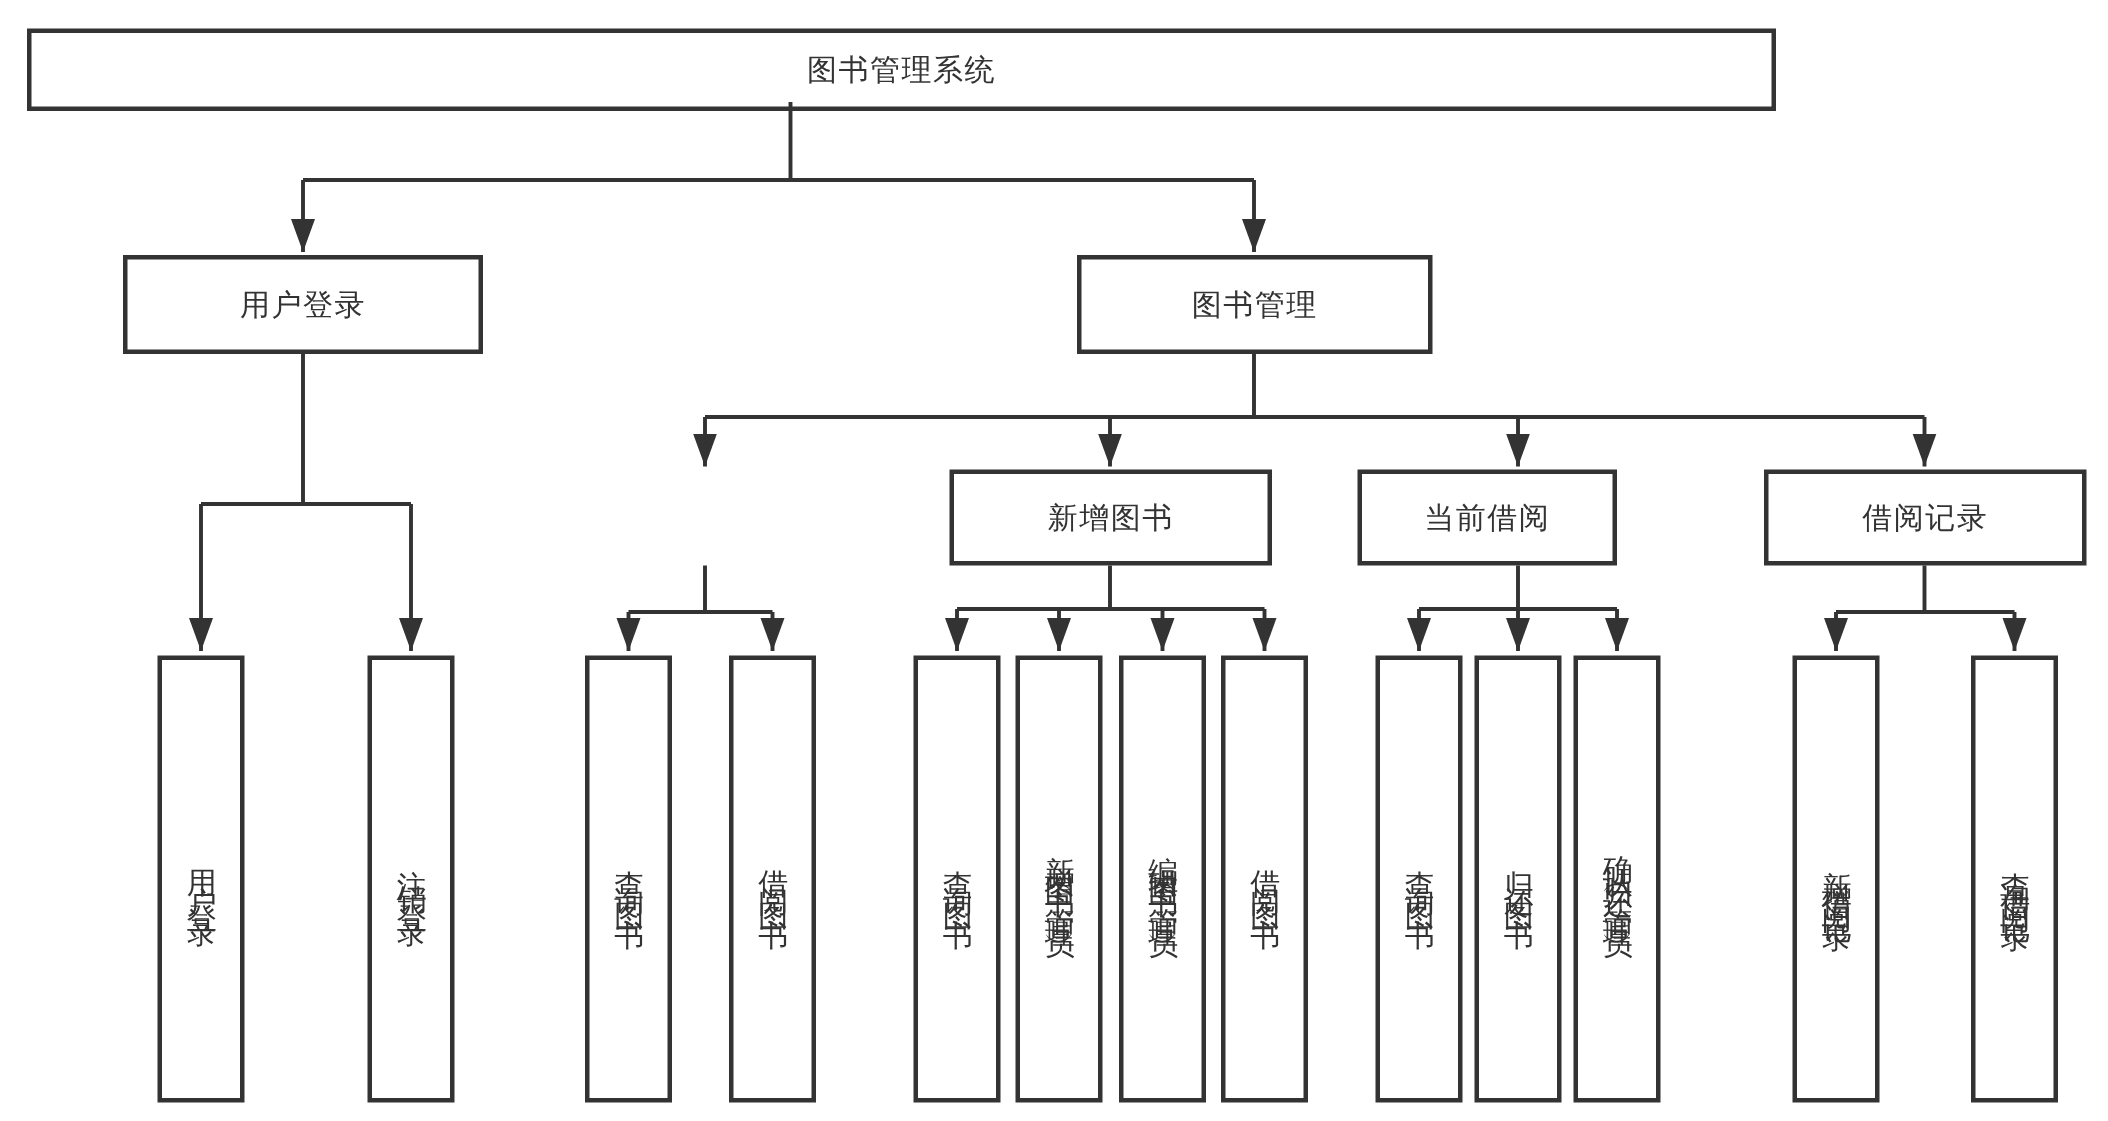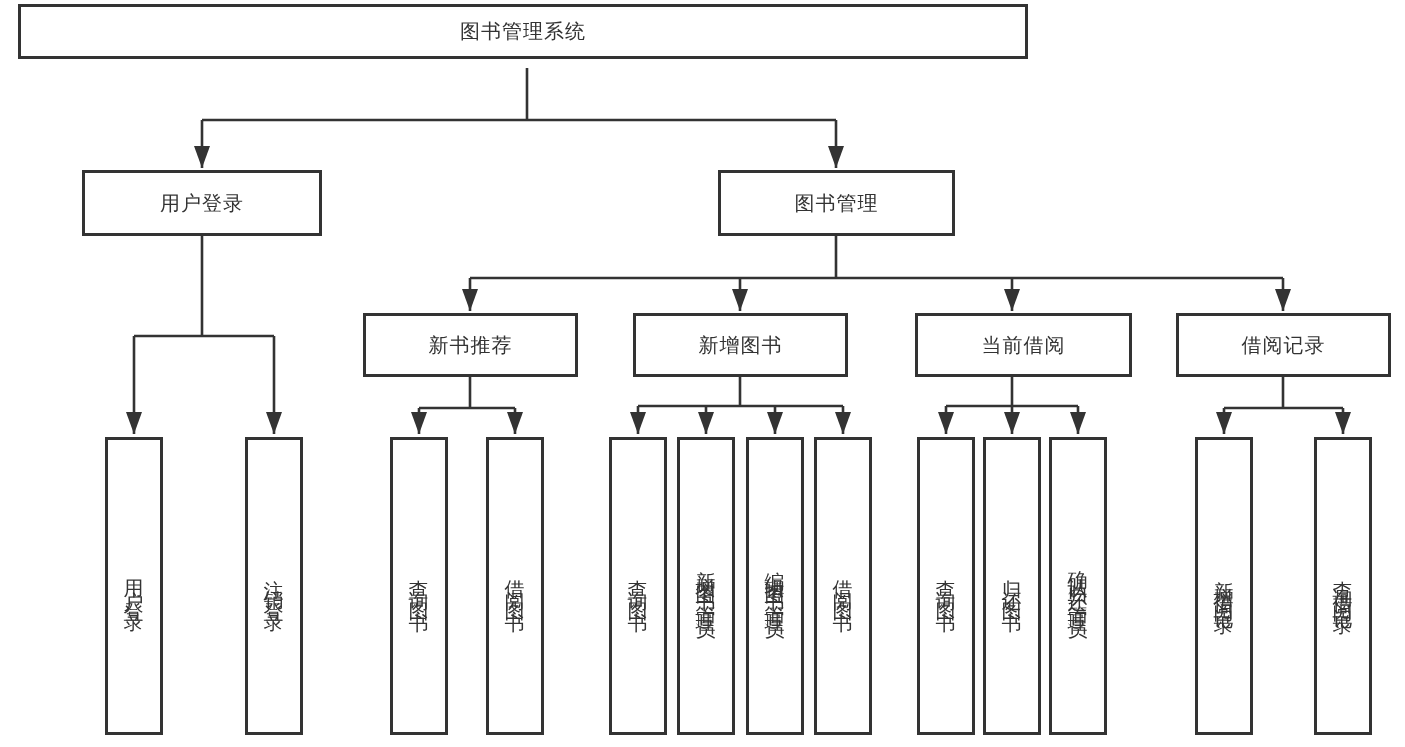--- a/index.html
+++ b/index.html
@@ -91,38 +91,35 @@
       <path class="ln" d="M1078 406 V434" marker-end="url(#arrowhead)"></path>
     </g>
 
     <g>
       <path class="ln" d="M1283 377 V408 M1224 408 H1343"></path>
       <path class="ln" d="M1224 408 V434" marker-end="url(#arrowhead)"></path>
       <path class="ln" d="M1343 408 V434" marker-end="url(#arrowhead)"></path>
     </g>
   </svg>
 
-  <div class="box" style="left:18px;top:4px;width:1010px;height:55px;">
+  <div class="box" style="left:18px;top:19px;width:1166px;height:55px;">
     <span>图书管理系统</span>
   </div>
 
   <div class="box" style="left:82px;top:170px;width:240px;height:66px;">
     <span>用户登录</span>
   </div>
   <div class="box" style="left:718px;top:170px;width:237px;height:66px;align-items:center;">
     <span>图书管理</span>
   </div>
 
-  <div class="box" style="left:363px;top:313px;width:215px;height:64px;">
-    <span>新书推荐</span>
-  </div>
   <div class="box" style="left:633px;top:313px;width:215px;height:64px;">
     <span>新增图书</span>
   </div>
-  <div class="box" style="left:905px;top:313px;width:217px;height:64px;margin-left:10px;">
+  <div class="box" style="left:905px;top:313px;width:173px;height:64px;">
     <span>当前借阅</span>
   </div>
   <div class="box" style="left:1176px;top:313px;width:215px;height:64px;">
     <span>借阅记录</span>
   </div>
 
   <div class="vbox" style="left:105px;top:437px;width:58px;height:298px;">
     <span>用户登录</span>
   </div>
   <div class="vbox" style="left:245px;top:437px;width:58px;height:298px;">

